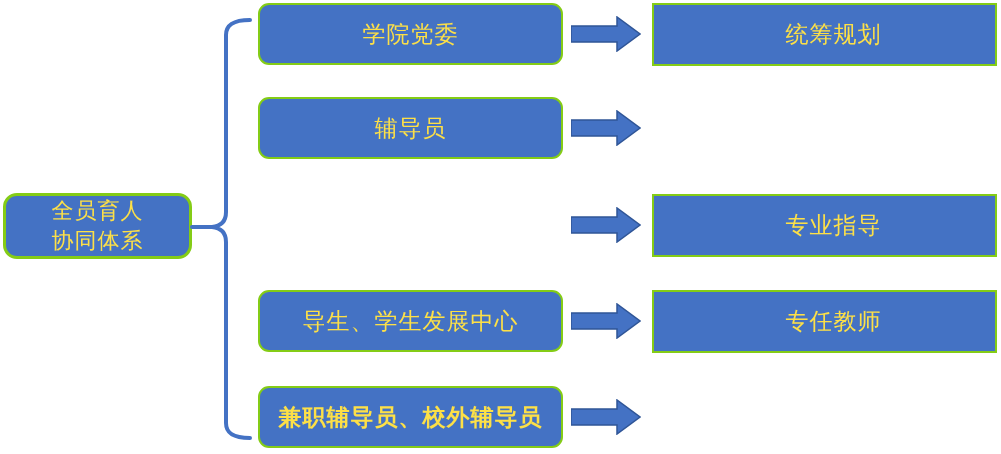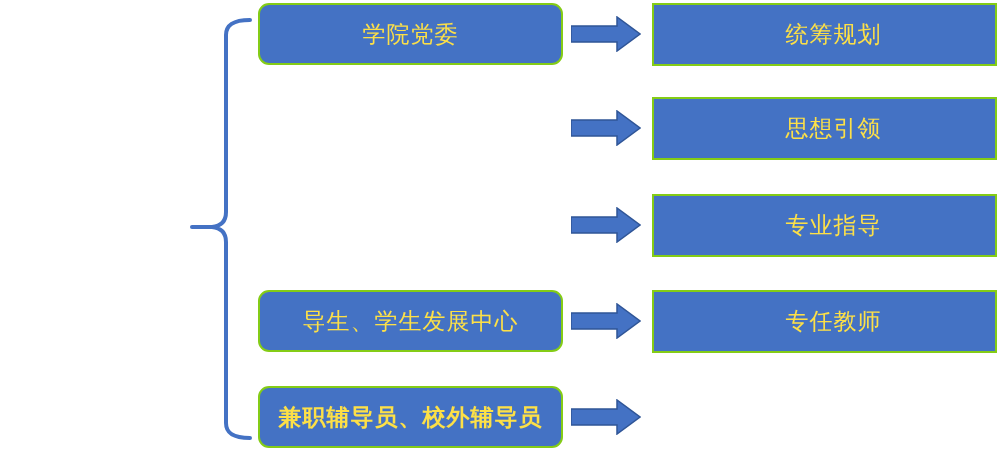--- a/index.html
+++ b/index.html
@@ -63,36 +63,38 @@
     position: absolute;
     left: 185px; top: 0;
     width: 75px; height: 454px;
   }
 </style>
 </head>
 <body>
 
 <div class="canvas">
 
+  <div class="box root-box">全员育人
+协同体系</div>
 
   <svg class="brace" viewBox="0 0 75 454">
     <path d="M 7 227 L 27 227" fill="none" stroke="#4472C4" stroke-width="4" stroke-linecap="round"></path>
     <path d="M 65 20 C 48 20 41 25 41 35 L 41 212 C 41 221 37 226 27 227 C 37 228 41 233 41 242 L 41 423 C 41 433 48 438 65 438" fill="none" stroke="#4472C4" stroke-width="4" stroke-linecap="round" stroke-linejoin="round"></path>
   </svg>
 
   <div class="box mid-box r1">学院党委</div>
   <svg class="arrow a1" viewBox="0 0 70 36">
     <polygon points="0,10 46,10 46,1 69,18 46,35 46,26 0,26" fill="#4472C4" stroke="#2F5597" stroke-width="1.5"></polygon>
   </svg>
   <div class="box fn-box r1">统筹规划</div>
 
+  <div class="box mid-box r2">辅导员</div>
   <svg class="arrow a2" viewBox="0 0 70 36">
     <polygon points="0,10 46,10 46,1 69,18 46,35 46,26 0,26" fill="#4472C4" stroke="#2F5597" stroke-width="1.5"></polygon>
   </svg>
-  <div class="box fn-box r2">思想引领</div>
 
   <svg class="arrow a3" viewBox="0 0 70 36">
     <polygon points="0,10 46,10 46,1 69,18 46,35 46,26 0,26" fill="#4472C4" stroke="#2F5597" stroke-width="1.5"></polygon>
   </svg>
   <div class="box fn-box r3">专业指导</div>
 
   <div class="box mid-box r4">导生、学生发展中心</div>
   <svg class="arrow a4" viewBox="0 0 70 36">
     <polygon points="0,10 46,10 46,1 69,18 46,35 46,26 0,26" fill="#4472C4" stroke="#2F5597" stroke-width="1.5"></polygon>
   </svg>

